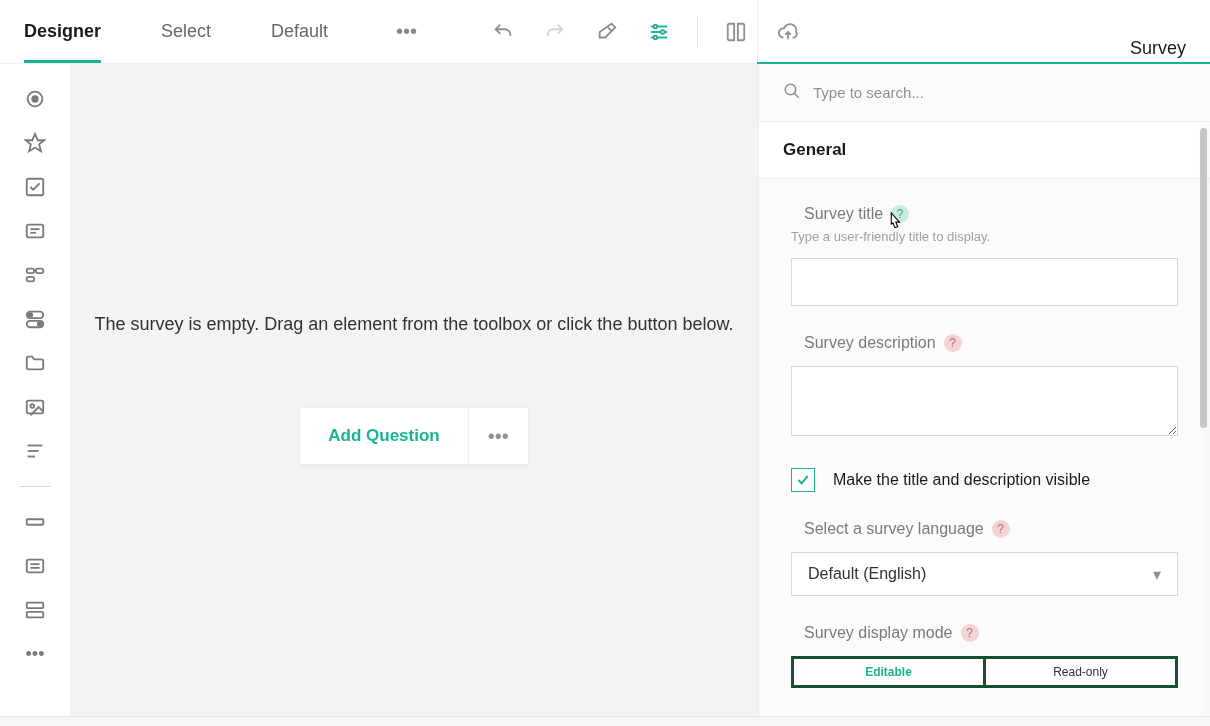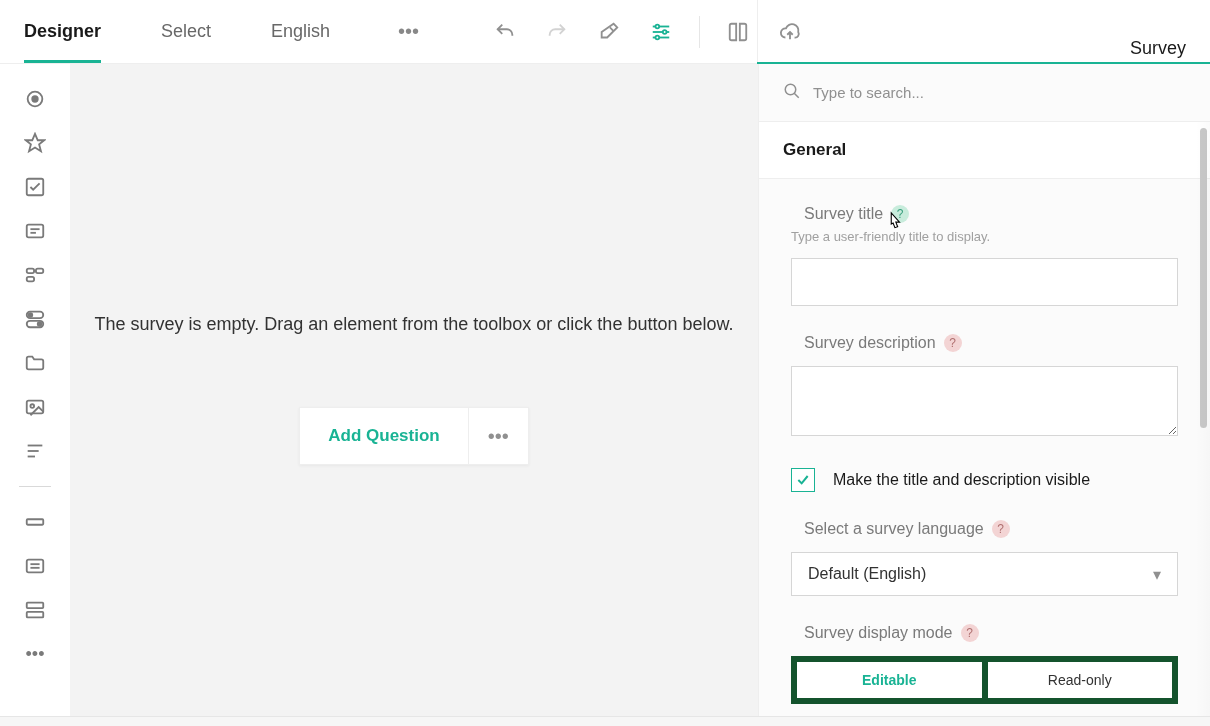--- a/index.html
+++ b/index.html
@@ -113,41 +113,41 @@
   .checkbox svg { width:16px; height:16px; }
   .checkbox-label-text { font-size:16px; color:#1a1a1a; }
   .select {
     width:100%; height:44px; border:1px solid #d6d6d6; background:#fff; margin-top:14px;
     display:flex; align-items:center; justify-content:space-between; padding:0 16px; font-size:16px; color:#323232;
     cursor:pointer;
   }
   .select .caret { color:#909090; }
   .seg-row { display:flex; margin-top:14px; }
   .seg {
-    flex:1; height:48px; border:6px solid #14532d; background:#fff; display:flex; align-items:center; justify-content:center;
-    font-size:14px; cursor:pointer; color:#323232;
+    flex:1; height:32px; border:3px solid #14532d; background:#fff; display:flex; align-items:center; justify-content:center;
+    font-size:12px; cursor:pointer; color:#323232;
   }
   .seg + .seg { border-left:none; }
   .seg.active { color:#19b394; font-weight:600; }
 
   .bottom-bar { height:10px; background:#f6f6f6; border-top:1px solid #e6e6e6; }
 
   .cursor {
     position:absolute; pointer-events:none;
   }
 </style>
 </head>
 <body>
 
 <div class="app">
   <div class="topbar">
     <div class="tabs">
       <div class="tab active">Designer</div>
       <div class="tab">Select</div>
-      <div class="tab">English</div>
+      <div class="tab">Default</div>
       <div class="top-dots">•••</div>
     </div>
     <div class="top-actions">
       <div class="icon-btn">
         <svg width="22" height="22" viewBox="0 0 24 24" fill="none" stroke="currentColor" stroke-width="2">
             <path d="M9 14L4 9l5-5"></path>
             <path d="M4 9h10a6 6 0 0 1 6 6v1"></path>
           </svg>
       </div>
       <div class="icon-btn" style="opacity:.4">

